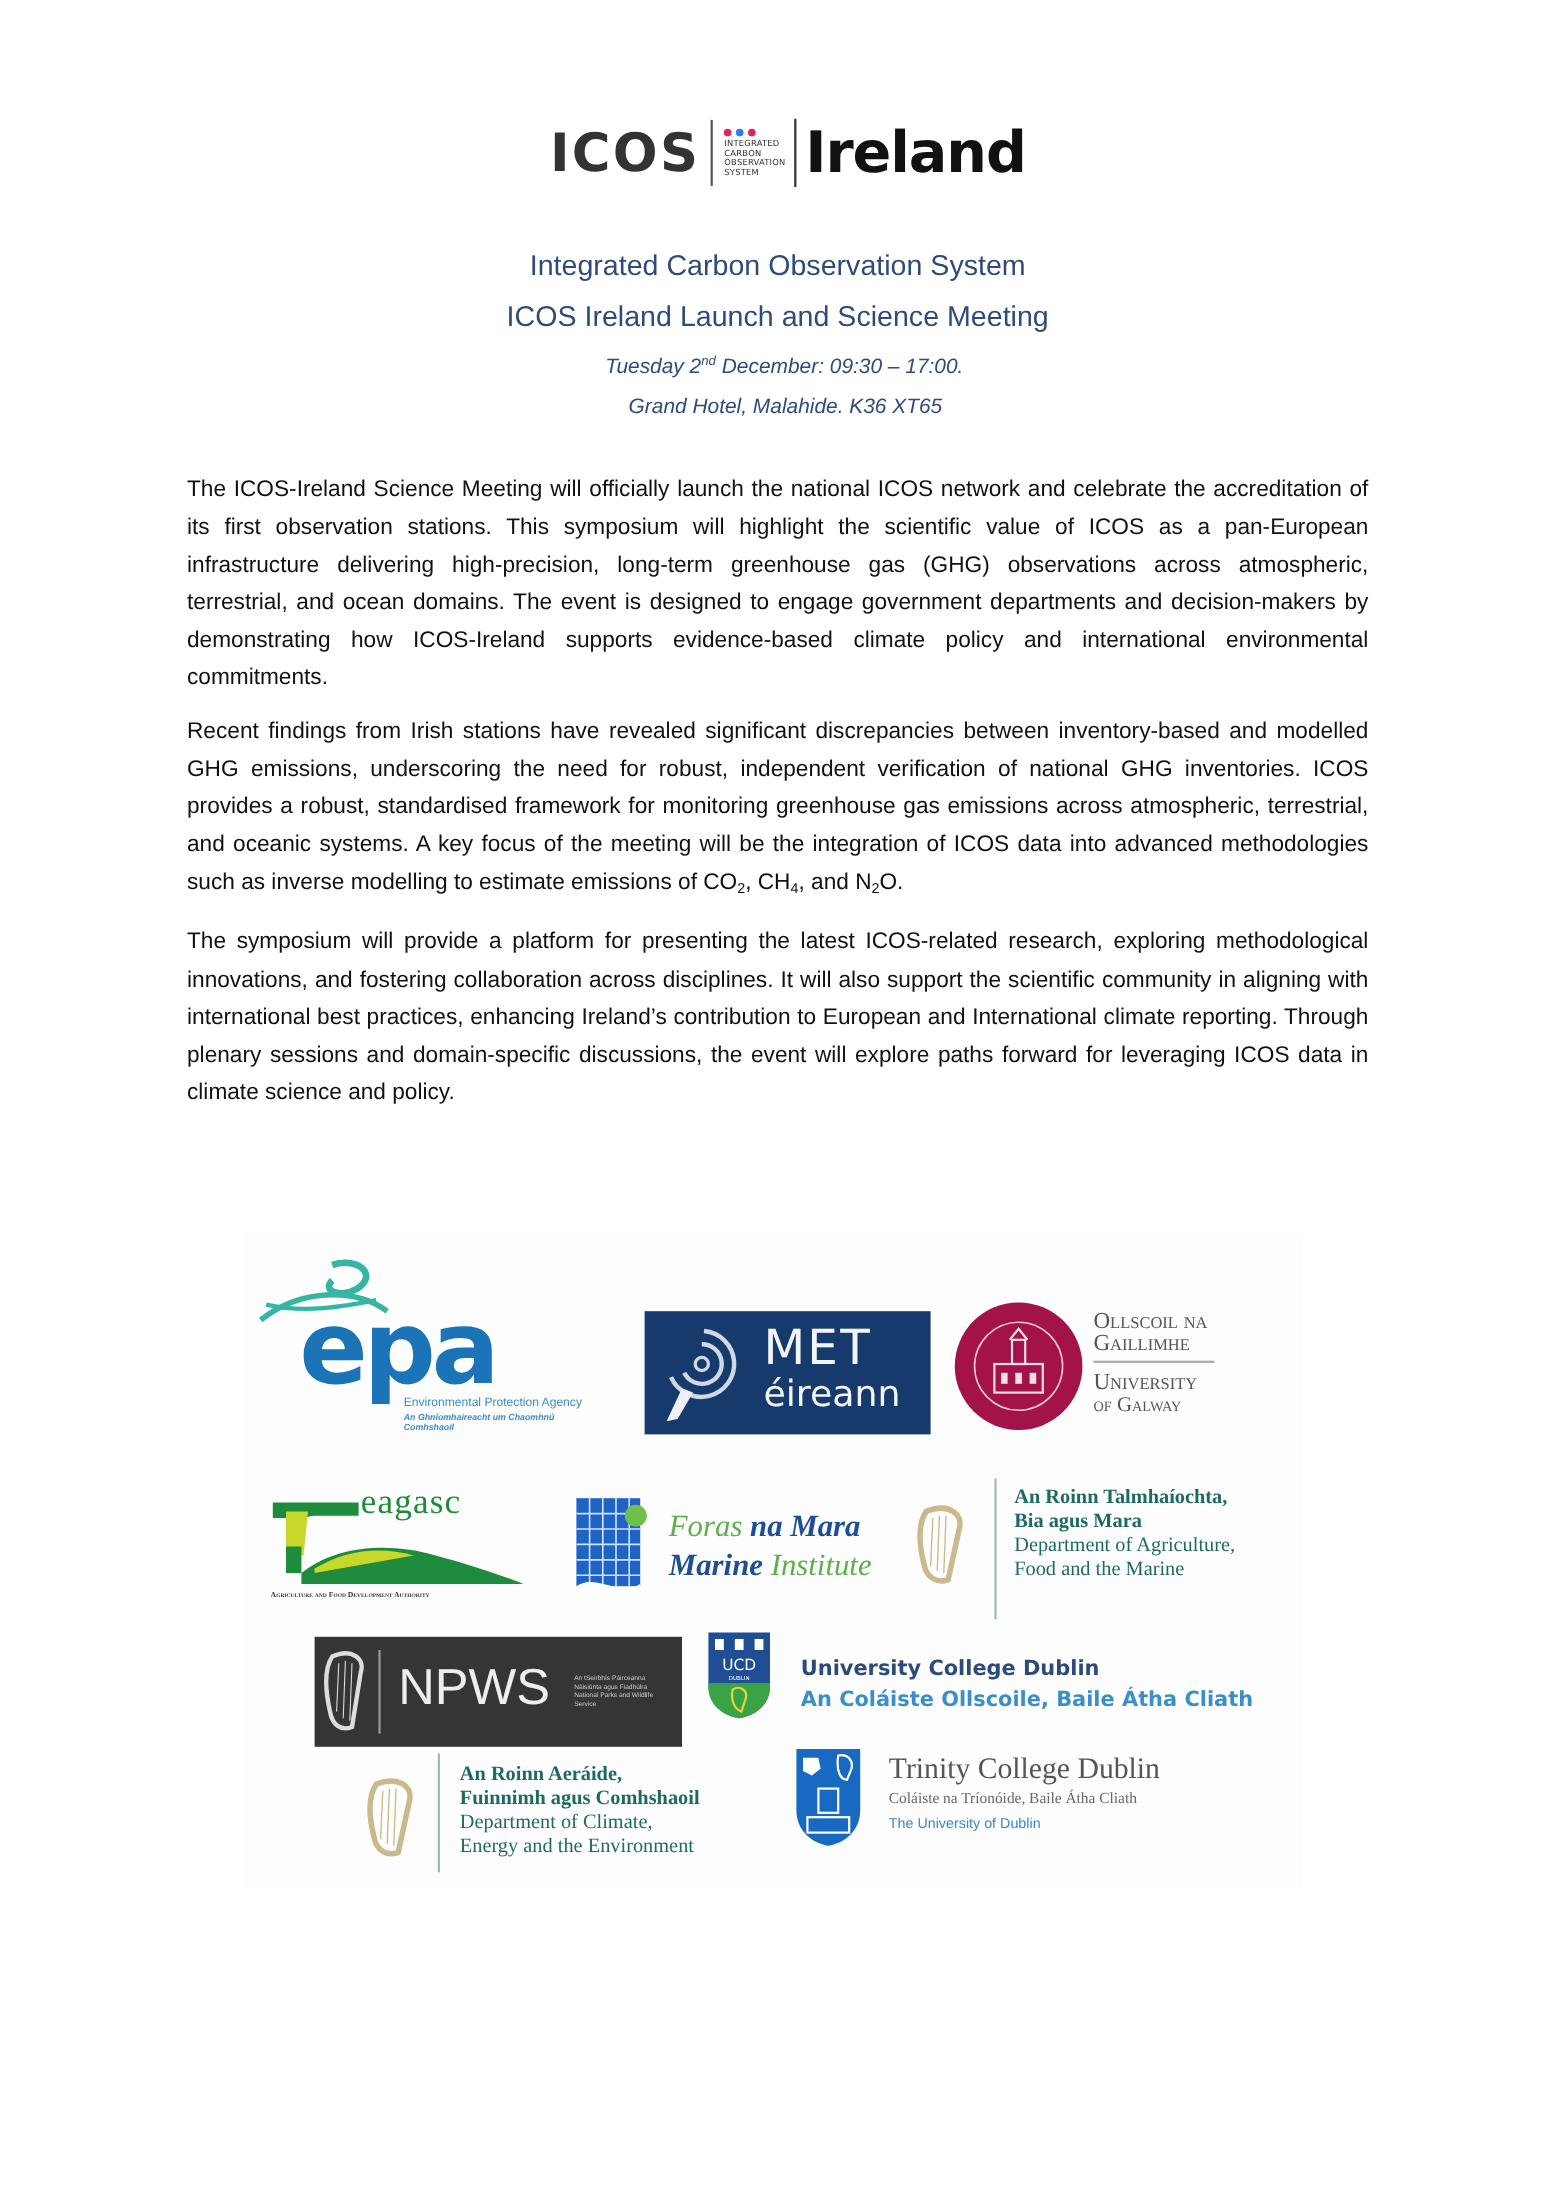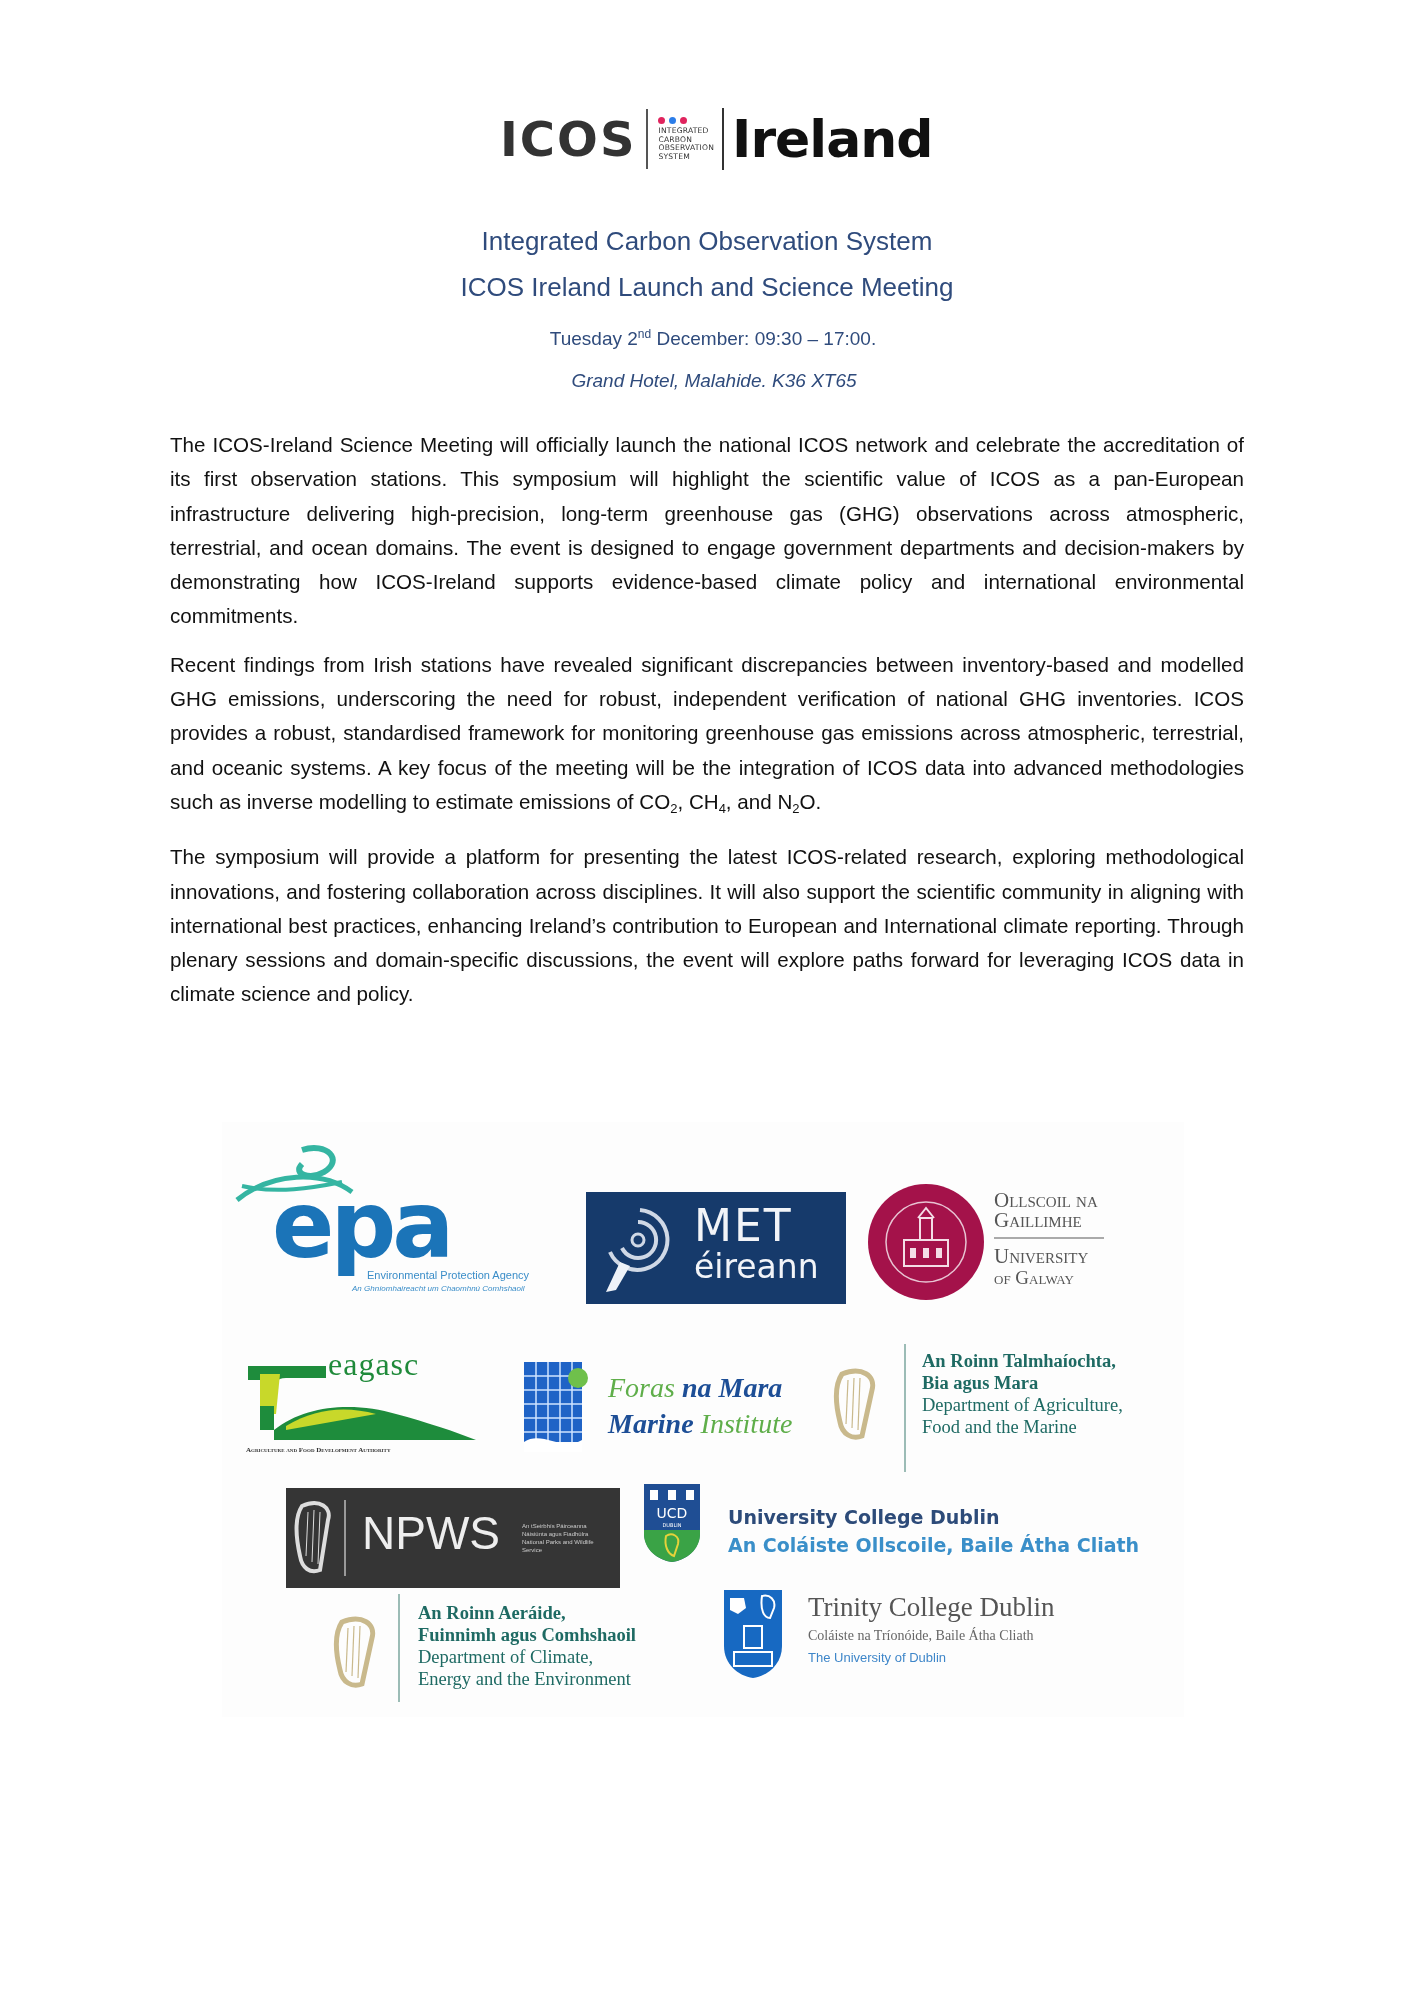--- a/index.html
+++ b/index.html
@@ -14,38 +14,38 @@
   .logo .sub { display: flex; flex-direction: column; justify-content: center; }
   .logo .dots { display: flex; gap: 4px; margin-bottom: 3px; }
   .logo .dot { width: 7px; height: 7px; border-radius: 50%; }
   .logo .subtxt { font-family: "DejaVu Sans", sans-serif; font-weight: normal; font-size: 7.6px; color: #333; line-height: 8.5px; letter-spacing: 0.2px; }
   .logo .ireland { font-family: "DejaVu Sans", sans-serif; font-weight: bold; font-size: 52px; color: #111; line-height: 1; letter-spacing: -1px; }
 
   
   .titles { position: absolute; left: 0; width: 1414px; top: 218px; text-align: center; color: #2f4b7c; }
   .titles .t1 { font-size: 26px; line-height: 46px; font-family: "Liberation Sans", sans-serif; }
   .titles .t2 { font-size: 26px; line-height: 46px; font-family: "Liberation Sans", sans-serif; }
-  .titles .t3 { font-size: 19px; line-height: 49px; margin-top: 0px; padding-left: 12px; }
+  .titles .t3 { font-size: 19px; font-style: italic; line-height: 36px; margin-top: 0px; padding-left: 12px; }
   .titles .t4 { font-size: 19px; font-style: italic; line-height: 36px; margin-left: 14px; }
   .titles sup { font-size: 12px; vertical-align: 7px; }
 
   
   .body { position: absolute; left: 170px; width: 1074px; top: 428px; }
   .body p { font-family: "Liberation Sans", sans-serif; font-size: 20.6px; line-height: 34.3px; text-align: justify; color: #111; margin-bottom: 14px; }
   .body p sub { font-size: 13px; vertical-align: -4px; }
 
   
   .panel { position: absolute; left: 222px; top: 1122px; width: 962px; height: 595px; background: #fdfdfd; }
   .lg { position: absolute; }
 
   
   .epa { left: 10px; top: 20px; width: 300px; height: 165px; }
   .epa .word { position: absolute; left: 40px; top: 38px; font-family: "DejaVu Sans", sans-serif; font-size: 92px; font-weight: bold; color: #1b74b8; letter-spacing: -4px; line-height: 1; }
   .epa .en { position: absolute; left: 135px; top: 127px; font-size: 11px; color: #3a8dc8; }
-  .epa .ga { position: absolute; left: 120px; top: 142px; font-size: 8px; color: #3a8dc8; font-style: italic; }
+  .epa .ga { position: absolute; left: 135px; top: 142px; font-size: 8px; color: #3a8dc8; font-style: italic; font-weight: bold; }
 
   
   .met { left: 364px; top: 70px; width: 260px; height: 112px; background: #163a6b; }
   .met .m1 { position: absolute; left: 108px; top: 12px; font-family: "DejaVu Sans", sans-serif; font-size: 44px; color: #f2f4f8; letter-spacing: 2px; line-height: 1; }
   .met .m2 { position: absolute; left: 108px; top: 58px; font-family: "DejaVu Sans", sans-serif; font-size: 33px; color: #f2f4f8; line-height: 1; }
 
   
   .galway { left: 646px; top: 58px; width: 270px; height: 128px; }
   .galway .seal { position: absolute; left: 0; top: 4px; width: 116px; height: 116px; border-radius: 50%; background: #a4124a; }
   .galway .t { position: absolute; left: 126px; font-family: "Liberation Serif", serif; color: #555; font-variant: small-caps; line-height: 1; }

